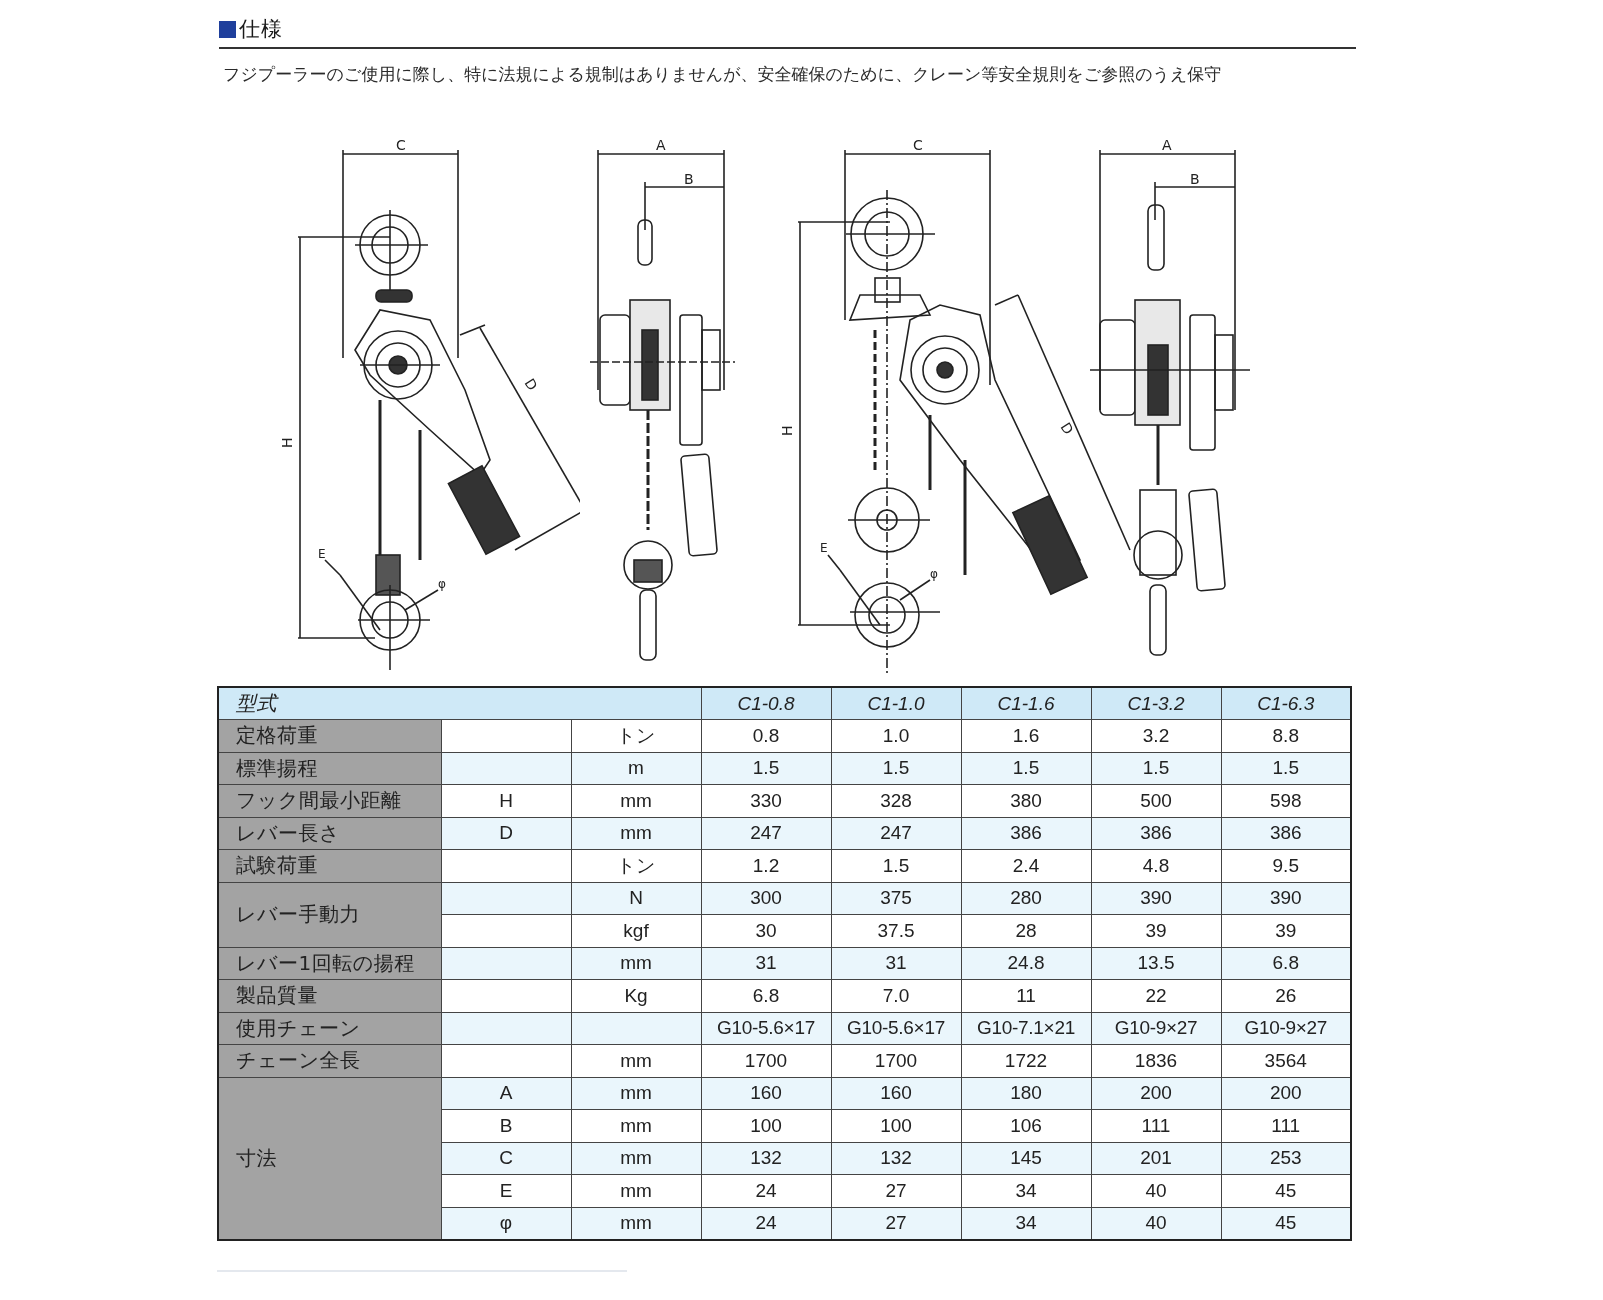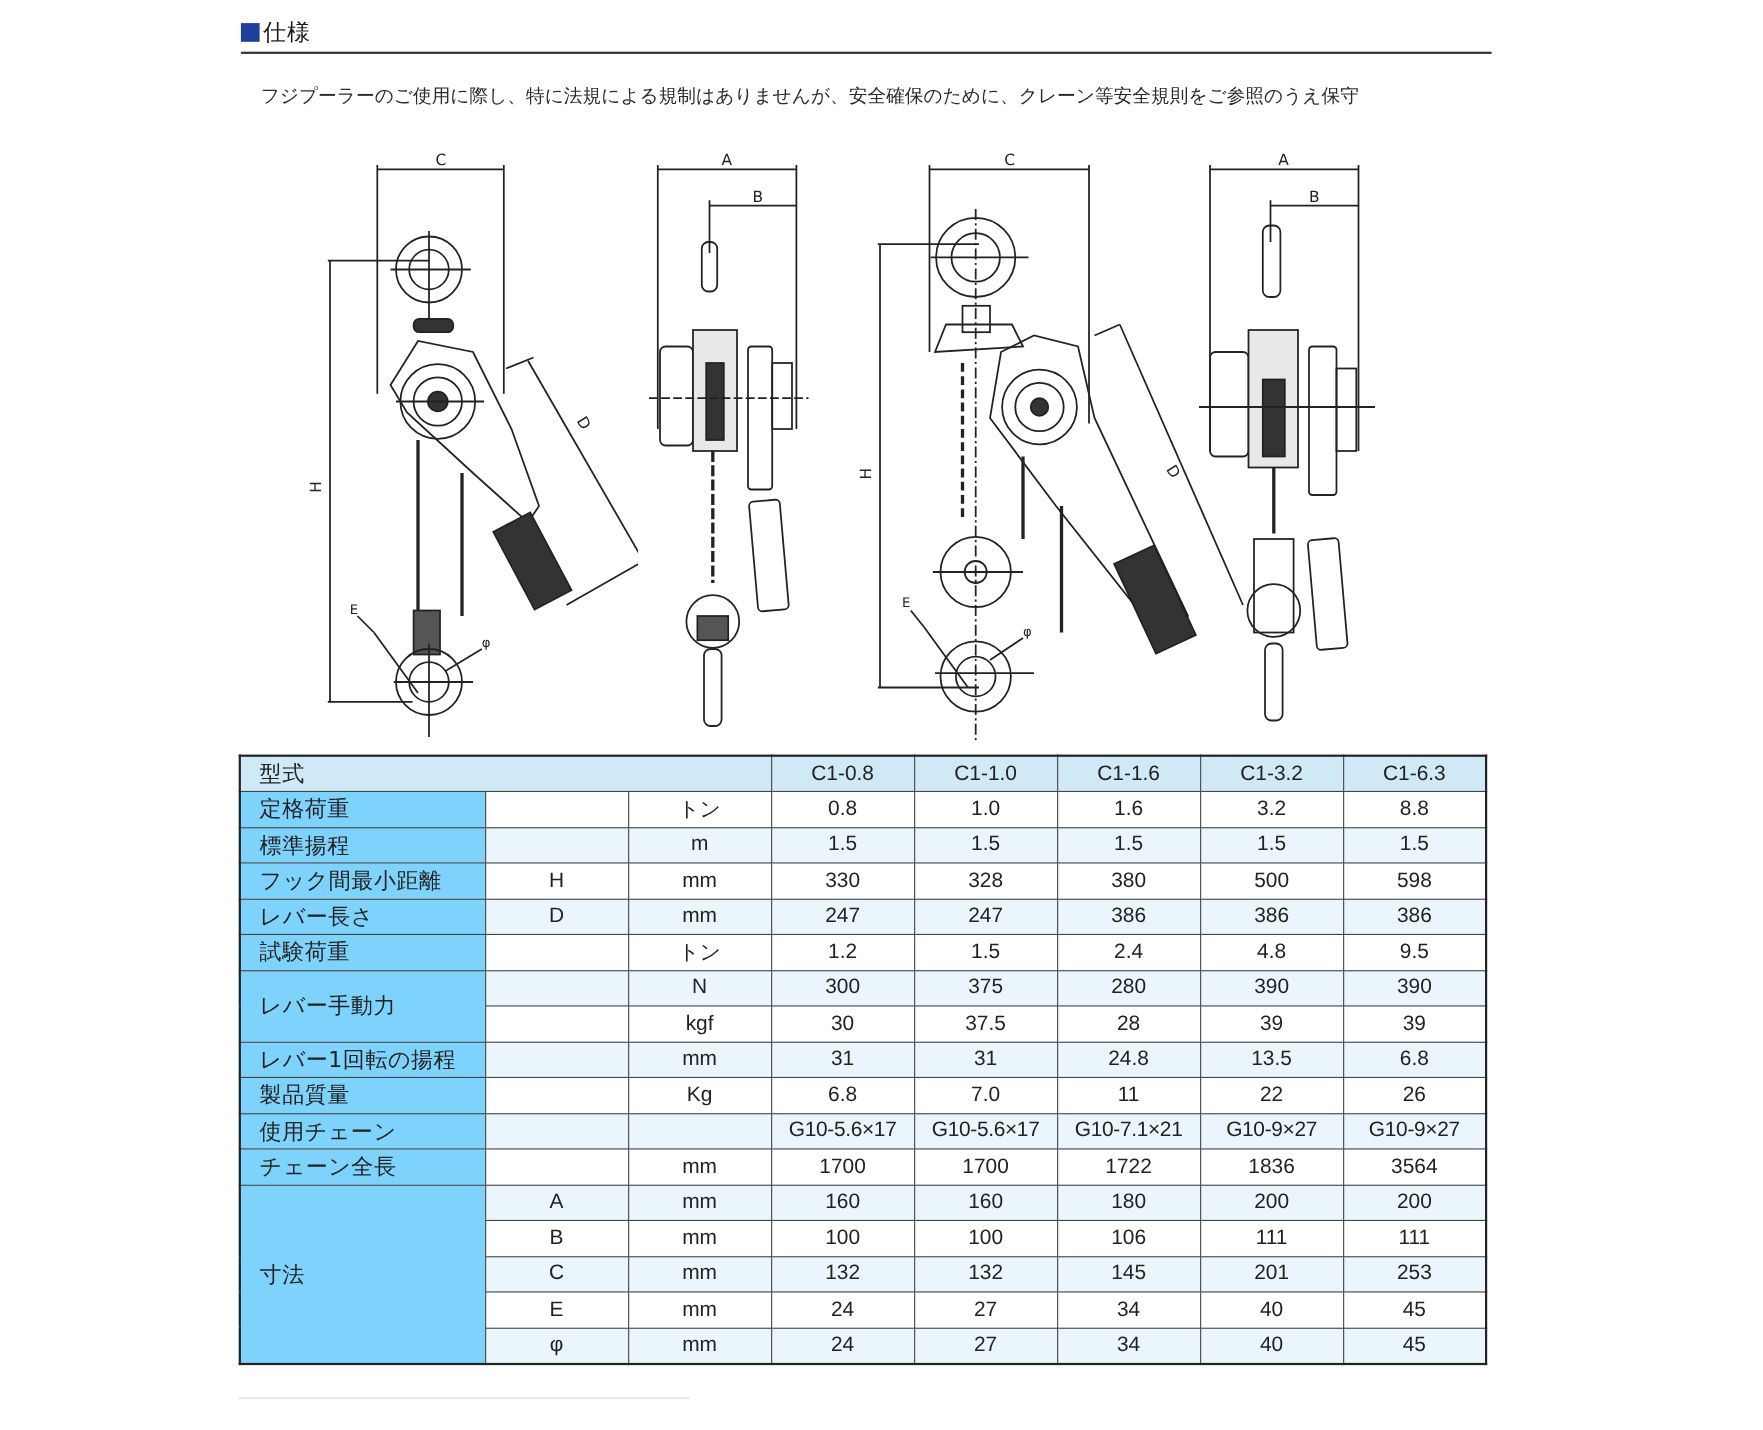--- a/index.html
+++ b/index.html
@@ -5,34 +5,34 @@
   html, body { margin: 0; padding: 0; background: #ffffff; }
   body { width: 1603px; height: 1300px; position: relative; overflow: hidden;
          font-family: "DejaVu Sans", "Liberation Sans", sans-serif; color: #222; }
 
   .heading { position: absolute; left: 219px; top: 14px; height: 30px; display: flex; align-items: center; }
   .heading .sq { width: 17px; height: 17px; background: #1f3f9c; margin-right: 3px; }
   .heading .txt { font-size: 21px; font-weight: normal; color: #1a1a1a; letter-spacing: 1px; }
   .rule { position: absolute; left: 219px; top: 47px; width: 1137px; height: 2px; background: #333; }
 
   .intro { position: absolute; left: 219px; top: 58px; width: 1140px; font-size: 17px; line-height: 25px; color: #2a2a2a; }
-  .intro p { margin: 18px; white-space: nowrap; }
+  .intro p { margin: 4px; white-space: nowrap; }
 
   .diagrams { position: absolute; left: 260px; top: 130px; width: 1030px; height: 550px; }
   .diagrams svg { position: absolute; top: 0; }
 
   table.spec { position: absolute; left: 217px; top: 686px; border-collapse: collapse;
                border: 2px solid #222; font-family: "Liberation Sans", "DejaVu Sans", sans-serif; }
   table.spec td { border: 1px solid #444; height: 32.5px; padding: 0; font-size: 19px; color: #222;
                   text-align: center; vertical-align: middle; box-sizing: border-box; }
   table.spec td.lbl { background: #cfe9f7; text-align: left; padding-left: 17px; font-size: 20px;
                       font-family: "DejaVu Sans", sans-serif; letter-spacing: 0.5px; }
-  table.spec tr.hdr td { background: #cfe9f7; }
+  table.spec tr.hdr td { background: #cfe9f7; font-style: italic; }
   table.spec tr.alt td { background: #eaf6fc; }
-  table.spec tr.alt td.lbl, table.spec td.lbl { background: #7dd3fc; }
+  table.spec tr.alt td.lbl, table.spec td.lbl { background: #a3a3a3; }
   .c-lbl { width: 223px; } .c-sub { width: 130px; } .c-unit { width: 130px; } .c-val { width: 130px; }
   td.chain { font-size: 18px; letter-spacing: -0.3px; margin-top: 10px; }
 
   .footline { position: absolute; left: 217px; top: 1270px; width: 410px; height: 2px; background: #e4e8ee; }
 </style>
 </head>
 <body>
 
 <div class="heading">
   <div class="sq"></div>

